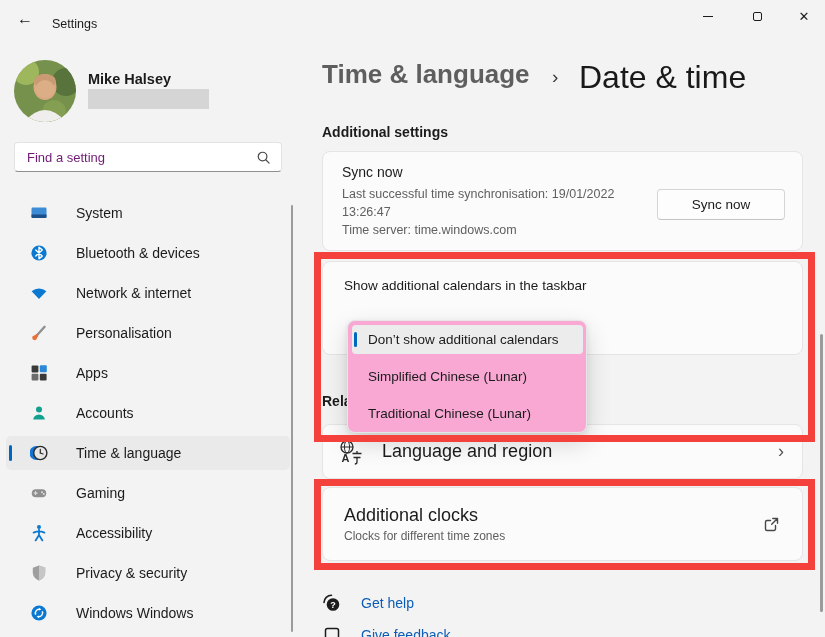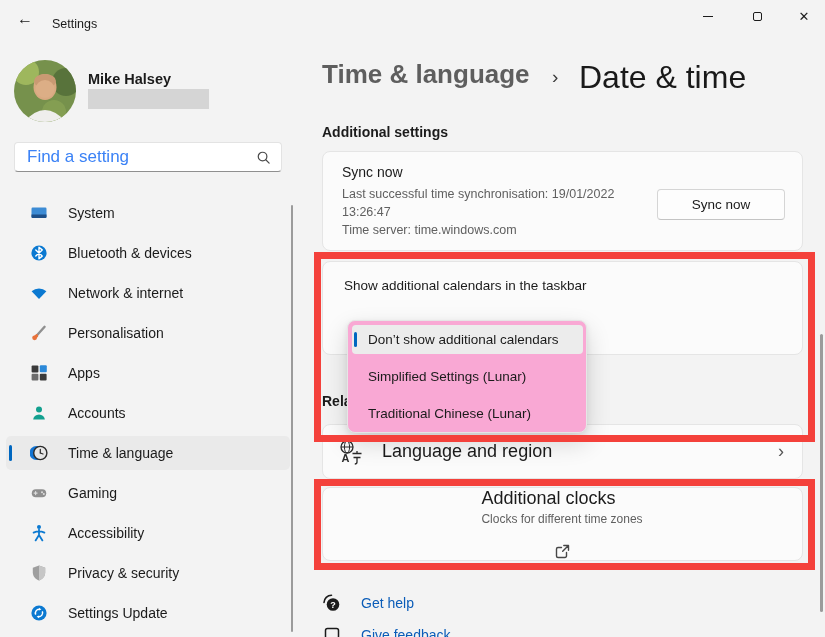--- a/index.html
+++ b/index.html
@@ -21,29 +21,29 @@
 
   
   .avatar { left:14px; top:60px; width:62px; height:62px; border-radius:50%; overflow:hidden; }
   .profile-name { left:88px; top:71px; font-size:14.5px; font-weight:bold; }
   .redaction { left:88px; top:89px; width:121px; height:20px; background:#d5d5d5; }
 
   
   .search-box { left:14px; top:142px; width:268px; height:30px; background:#ffffff;
     border:1px solid #e3e3e3; border-bottom-color:#8f8f8f; border-radius:4px;
     display:flex; align-items:center; padding:0 10px 0 12px; }
-  .search-ph { flex:1; font-size:17px; color:#3b82f6; }
+  .search-ph { flex:1; font-size:13px; color:#701a75; }
 
   
   .nav { left:6px; top:196px; width:284px; display:flex; flex-direction:column; gap:6px; }
   .nav-item { position:relative; height:34px; display:flex; align-items:center; padding-left:24px; border-radius:5px; }
   .nav-item.selected { background:#eaeaea; }
   .nav-item .accent { position:absolute; left:3px; top:9px; width:3px; height:16px; border-radius:2px; background:#0067c0; }
   .nav-icon { width:18px; height:18px; flex:0 0 18px; }
-  .nav-label { margin-left:20px; font-size:14px; color:#1b1b1b; white-space:nowrap; }
+  .nav-label { margin-left:28px; font-size:14px; color:#1b1b1b; white-space:nowrap; }
 
   .side-scrollbar { left:291px; top:205px; width:2px; height:427px; background:#9b9b9b; border-radius:2px; }
   .main-scrollbar { left:820px; top:334px; width:3px; height:278px; background:#9b9b9b; border-radius:2px; }
 
   
   .bc-parent { left:322px; top:59px; font-size:26px; font-weight:bold; color:#5e5e5e; }
   .bc-sep { left:552px; top:66px; font-size:19px; color:#3a3a3a; }
   .bc-current { left:579px; top:59px; font-size:32px; font-weight:normal; color:#191919; }
   .section-header { left:322px; top:124px; font-size:14px; font-weight:bold; }
 
@@ -61,21 +61,21 @@
 
   .related-header { left:322px; top:393px; font-size:14px; font-weight:bold; z-index:1; }
 
   .lang-card { left:322px; top:424px; width:481px; height:55px; display:flex; align-items:center; padding:0 18px 0 16px; }
   .row-icon { width:24px; height:26px; flex:0 0 24px; }
   .row-text { margin-left:19px; flex:1; }
   .row-title { font-size:18px; }
   .row-sub { font-size:12px; color:#606060; margin-top:3px; }
   .row-chevron { font-size:18px; color:#555555; }
 
-  .clocks-card { left:322px; top:487px; width:481px; height:74px; display:flex; align-items:center; padding:0 22px 0 21px;flex-direction:column; }
+  .clocks-card { left:322px; top:487px; width:481px; height:74px; display:flex; align-items:center; padding:0 22px 0 21px; }
   .clocks-text { flex:1; }
 
   
   .dropdown { left:347px; top:320px; width:240px; height:113px; background:#f9a8d4;
     border:1px solid #e6e6e6; border-radius:8px; z-index:40;
     box-shadow:0 10px 24px rgba(0,0,0,0.16), 0 2px 6px rgba(0,0,0,0.08); }
   .dd-opt { position:absolute; left:4px; width:231px; height:29px; border-radius:4px;
     display:flex; align-items:center; padding-left:16px; font-size:13.5px; }
   .dd-opt.selected { background:#ececec; }
   .dd-accent { position:absolute; left:2px; top:7px; width:3px; height:15px; border-radius:2px; background:#0067c0; }
@@ -212,21 +212,21 @@
       <span class="nav-label">Privacy &amp; security</span>
     </div>
     <div class="nav-item">
       <svg class="nav-icon" viewBox="0 0 18 18">
         <circle cx="9" cy="9" r="7.6" fill="#0b79d1"></circle>
         <path d="M5.7 10.6 A3.7 3.7 0 0 1 9.6 5.4" fill="none" stroke="#ffffff" stroke-width="1.5"></path>
         <path d="M9.2 3.8 l2.2 1.7 -2.7 1.1 z" fill="#ffffff"></path>
         <path d="M12.3 7.4 A3.7 3.7 0 0 1 8.4 12.6" fill="none" stroke="#ffffff" stroke-width="1.5"></path>
         <path d="M8.8 14.2 l-2.2 -1.7 2.7 -1.1 z" fill="#ffffff"></path>
       </svg>
-      <span class="nav-label">Settings Update</span>
+      <span class="nav-label">Windows Windows</span>
     </div>
   </div>
 
   <div class="abs side-scrollbar"></div>
   <div class="abs main-scrollbar"></div>
 
   <div class="abs bc-parent">Time &amp; language</div>
   <div class="abs bc-sep">›</div>
   <div class="abs bc-current">Date &amp; time</div>
 
@@ -269,21 +269,21 @@
       <path d="M9.8 2.5 H14.5 V7.2 M14.2 2.8 L8.7 8.3" fill="none" stroke="#474747" stroke-width="1.4" stroke-linecap="round" stroke-linejoin="round"></path>
     </svg>
   </div>
 
   <div class="abs dropdown">
     <div class="dd-opt selected" style="top:4px;">
       <span class="dd-accent"></span>
       <span>Don’t show additional calendars</span>
     </div>
     <div class="dd-opt" style="top:41px;">
-      <span>Simplified Settings (Lunar)</span>
+      <span>Simplified Chinese (Lunar)</span>
     </div>
     <div class="dd-opt" style="top:78px;">
       <span>Traditional Chinese (Lunar)</span>
     </div>
   </div>
 
   <div class="abs red-box red-box-1"></div>
   <div class="abs red-box red-box-2"></div>
 
   <div class="abs footer-link gethelp">

